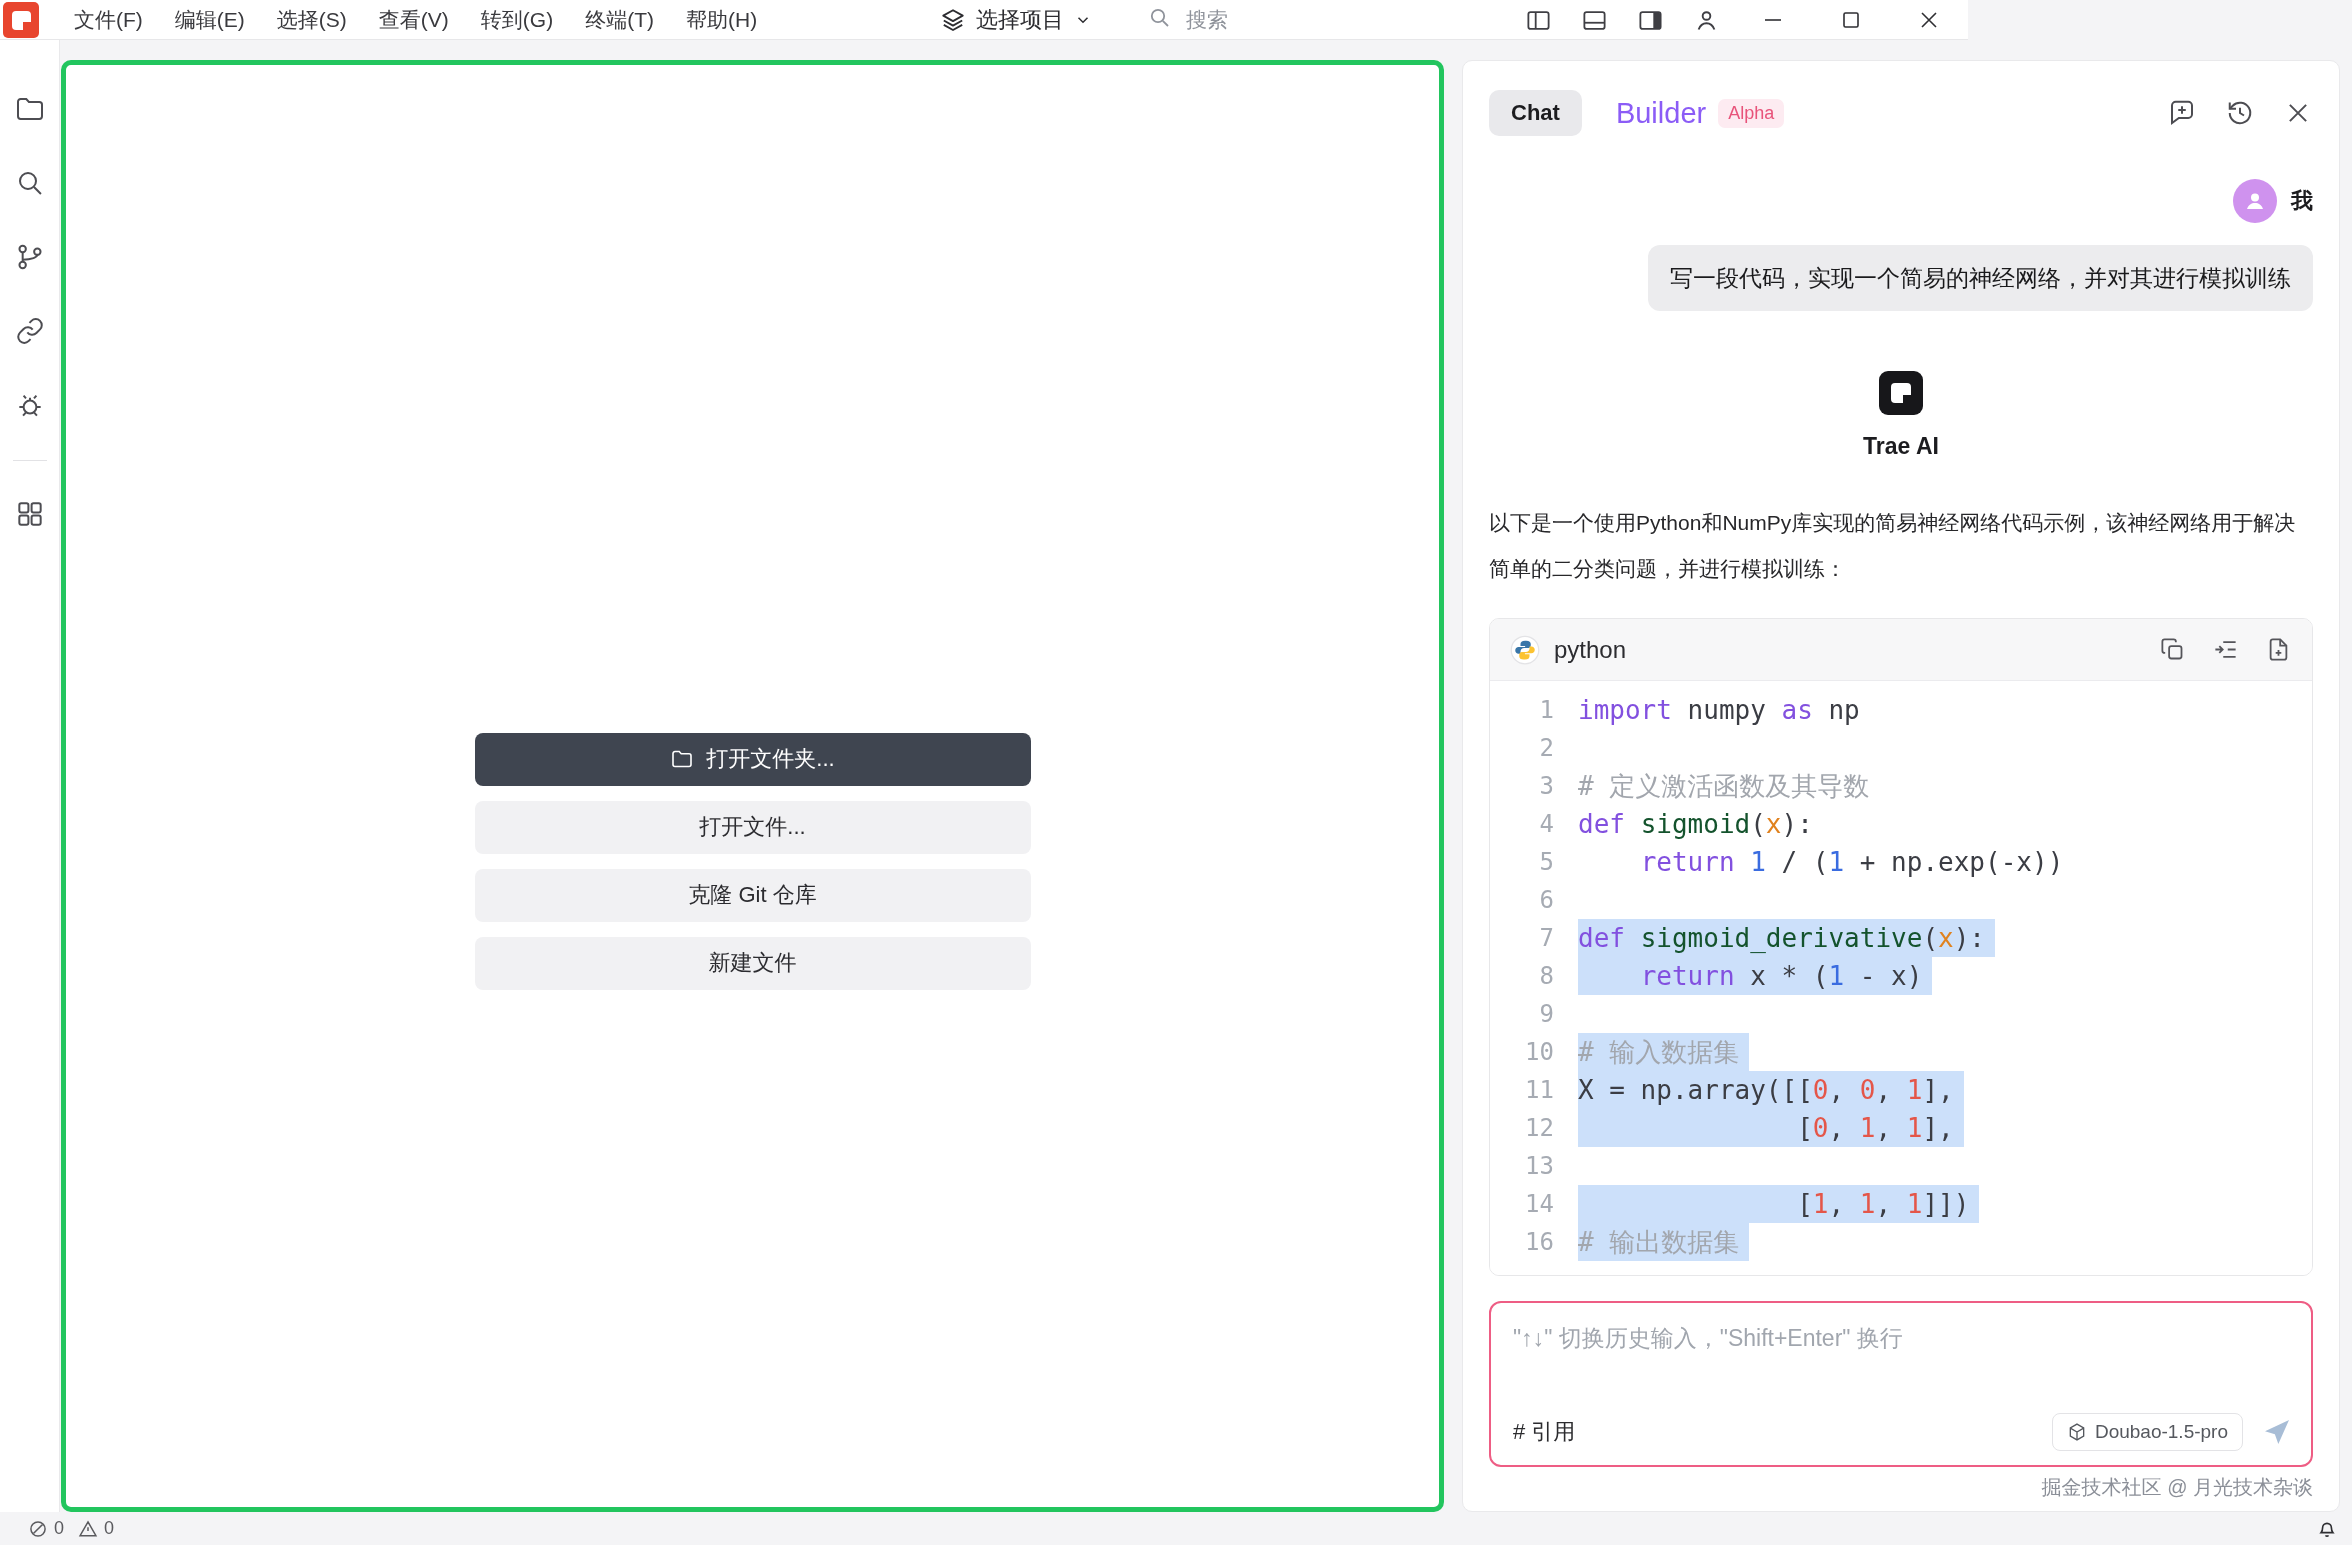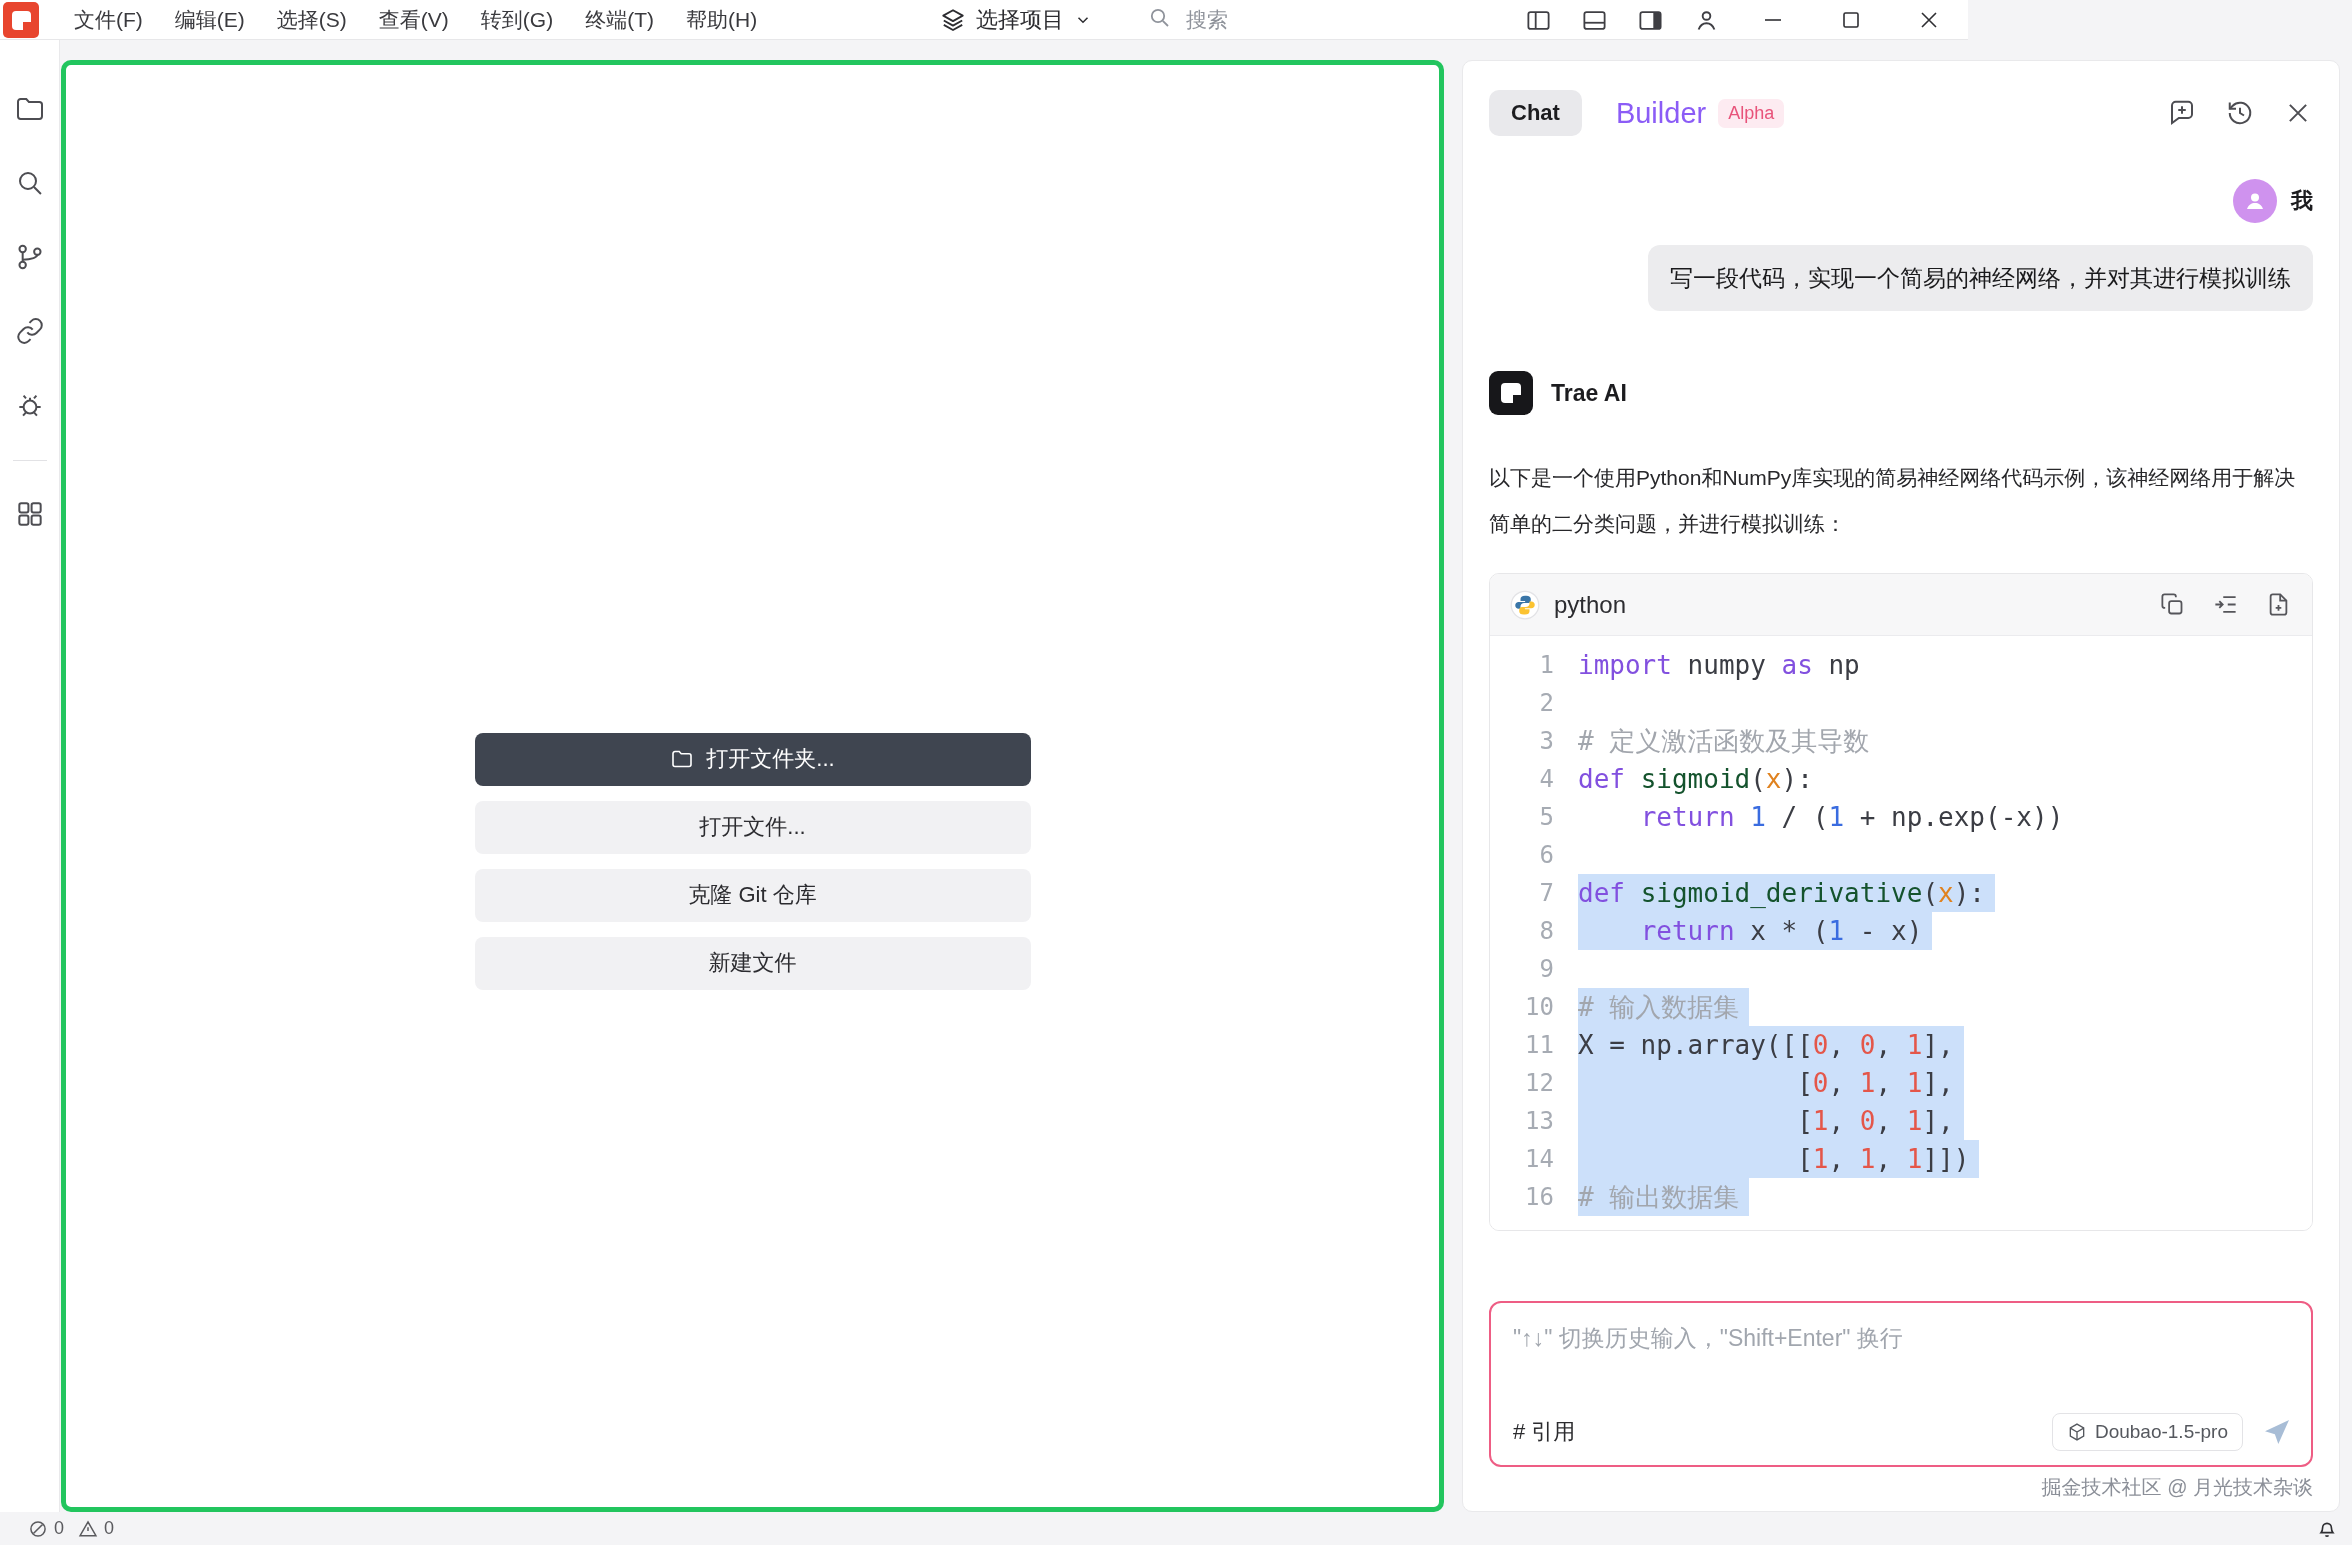--- a/index.html
+++ b/index.html
@@ -54,21 +54,21 @@
   .ch-icons { margin-left:auto; display:flex; align-items:center; gap:28px; color:#4d4d52; }
 
   .messages { flex:1 1 auto; overflow:hidden; }
   .user-row { margin-top:30px; display:flex; align-items:center; justify-content:flex-end; gap:14px; }
   .avatar-user { width:44px; height:44px; border-radius:50%; background:#cf92ee; display:flex;
     align-items:center; justify-content:center; color:#ffffff; }
   .user-name { font-size:22px; font-weight:bold; color:#1c1c1f; }
   .bubble-wrap { display:flex; justify-content:flex-end; }
   .bubble { margin-top:22px; max-width:700px; background:#ececee; border-radius:12px; padding:14px 22px;
     font-size:23px; line-height:38px; color:#1a1a1c; }
-  .assistant-row { margin-top:60px; display:flex; align-items:center; gap:18px; }
+  .assistant-row { margin-top:60px; display:flex; align-items:center; gap:18px;flex-direction:column; }
   .avatar-ai { width:44px; height:44px; border-radius:9px; background:#17171a; display:flex;
     align-items:center; justify-content:center; }
   .ai-glyph { position:relative; width:20px; height:20px; background:#ffffff; border-radius:4px; }
   .ai-glyph::after { content:""; position:absolute; right:-1px; bottom:-1px; width:9px; height:9px; background:#17171a; }
   .ai-name { font-size:23px; font-weight:bold; color:#1c1c1f; }
   .intro { margin-top:40px; font-size:21px; line-height:46px; color:#27272a; }
 
   .code-block { margin-top:26px; border:1px solid #e7e7e9; border-radius:10px; overflow:hidden; }
   .code-header { height:62px; background:#f7f7f8; border-bottom:1px solid #ebebee; display:flex;
     align-items:center; padding:0 20px; }
@@ -377,21 +377,20 @@
             <div class="code-line">
               <span class="ln">11</span>
               <span class="lc sel"><span class="tk-t">X = np.array([[</span><span class="tk-o">0</span><span class="tk-t">, </span><span class="tk-o">0</span><span class="tk-t">, </span><span class="tk-o">1</span><span class="tk-t">],</span></span>
             </div>
             <div class="code-line">
               <span class="ln">12</span>
               <span class="lc sel"><span class="tk-t">              [</span><span class="tk-o">0</span><span class="tk-t">, </span><span class="tk-o">1</span><span class="tk-t">, </span><span class="tk-o">1</span><span class="tk-t">],</span></span>
             </div>
             <div class="code-line">
               <span class="ln">13</span>
-              <span class="lc sel"><span class="tk-t">              [</span><span class="tk-o">1</span><span class="tk-t">, </span><span class="tk-o">0</span><span class="tk-t">, </span><span class="tk-o">1</span><span class="tk-t">],</span></span>
             </div>
             <div class="code-line">
               <span class="ln">14</span>
               <span class="lc sel"><span class="tk-t">              [</span><span class="tk-o">1</span><span class="tk-t">, </span><span class="tk-o">1</span><span class="tk-t">, </span><span class="tk-o">1</span><span class="tk-t">]])</span></span>
             </div>
             <div class="code-line">
               <span class="ln">16</span>
               <span class="lc sel"><span class="tk-c"># 输出数据集</span></span>
             </div>
           </div>

